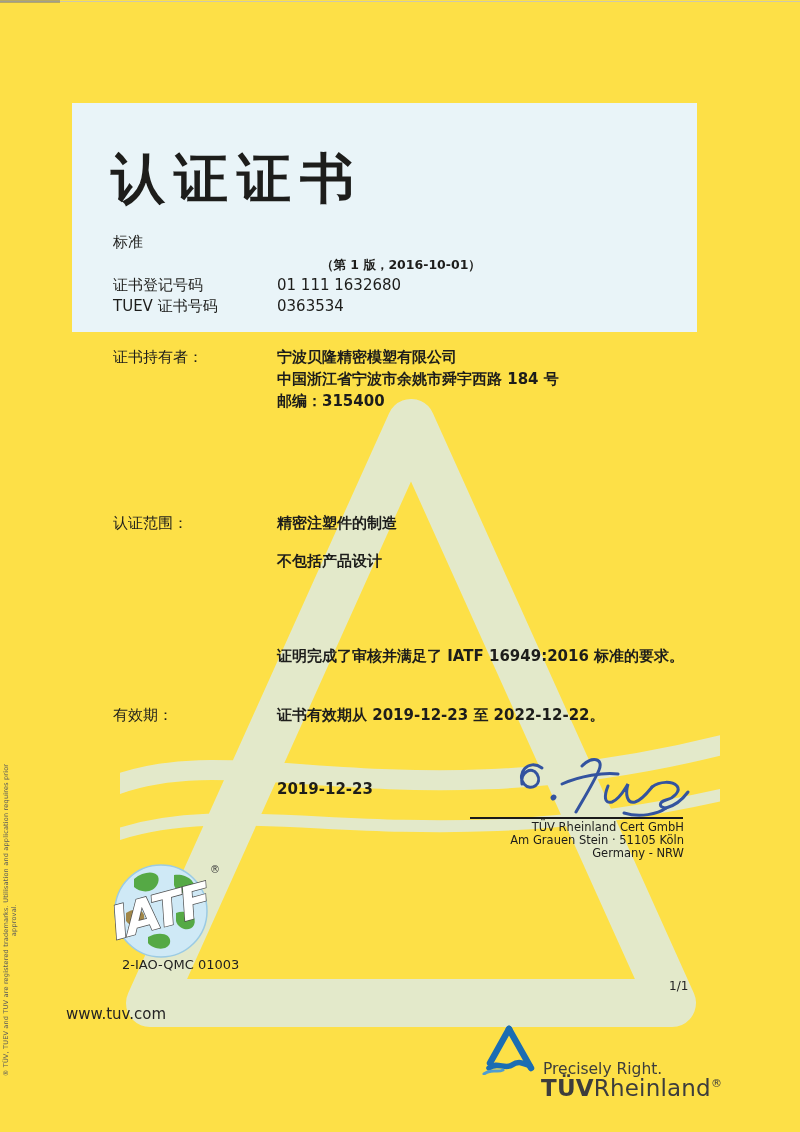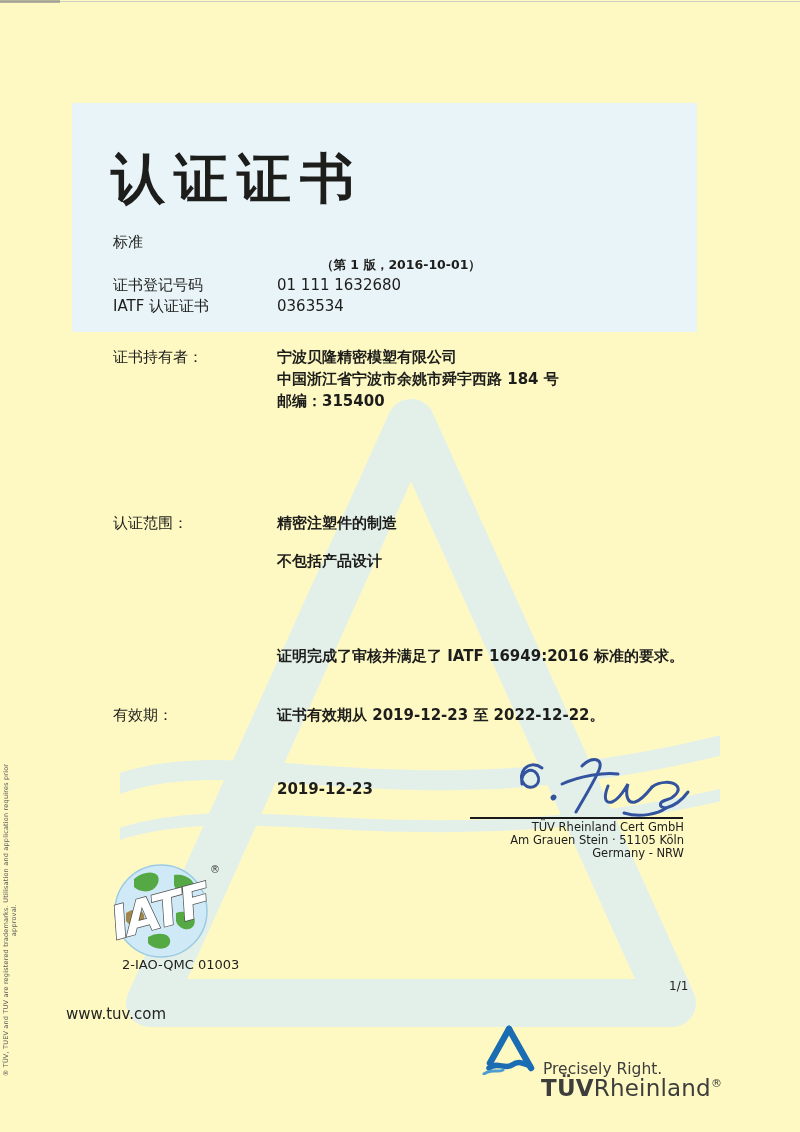--- a/index.html
+++ b/index.html
@@ -7,21 +7,21 @@
     --ink:#1d1d1b;
     --band:#e9f4f8;
     --watermark:#dbedf6;
     --signature-ink:#33539f;
     --brand-gray:#3d3d3c;
   }
   html,body{margin:0;padding:0;background:#fff;}
   .page{
     position:relative;
     width:800px;height:1132px;
-    background:#fef9c3;
+    background:#fde047;
     overflow:hidden;
     font-family:"DejaVu Sans","Liberation Sans",sans-serif;
     color:var(--ink);
   }
   .scan-top-line{position:absolute;top:1px;left:0;width:100%;height:1px;background:#c3c3c3;opacity:.8;}
   .scan-top-mark{position:absolute;top:0;left:0;width:60px;height:3px;background:#7a7a7a;opacity:.55;}
   .blue-band{position:absolute;left:72px;top:103px;width:625px;height:229px;background:var(--band);}
   .watermark{position:absolute;left:120px;top:395px;width:600px;height:640px;opacity:.75;}
   .cert-title{position:absolute;left:111px;top:143px;font-size:54px;font-weight:700;letter-spacing:9px;color:var(--ink);}
   .lbl{position:absolute;left:113px;font-size:15px;color:var(--ink);}
@@ -64,21 +64,21 @@
   </svg>
 
   <div class="cert-title">认证证书</div>
 
   <div class="lbl" style="top:233px;">标准</div>
   <div class="val std-edition">（第 1 版，2016-10-01）</div>
 
   <div class="lbl" style="top:276px;">证书登记号码</div>
   <div class="val" style="top:276px;">01 111 1632680</div>
 
-  <div class="lbl" style="top:297px;">IATF 认证证书</div>
+  <div class="lbl" style="top:297px;">TUEV 证书号码</div>
   <div class="val" style="top:297px;">0363534</div>
 
   <div class="lbl" style="top:348px;">证书持有者：</div>
   <div class="val semibold" style="top:348px;">宁波贝隆精密模塑有限公司</div>
   <div class="val semibold" style="top:370px;">中国浙江省宁波市余姚市舜宇西路 184 号</div>
   <div class="val semibold" style="top:392px;">邮编：315400</div>
 
   <div class="lbl" style="top:514px;">认证范围：</div>
   <div class="val semibold" style="top:514px;">精密注塑件的制造</div>
   <div class="val semibold" style="top:552px;">不包括产品设计</div>

